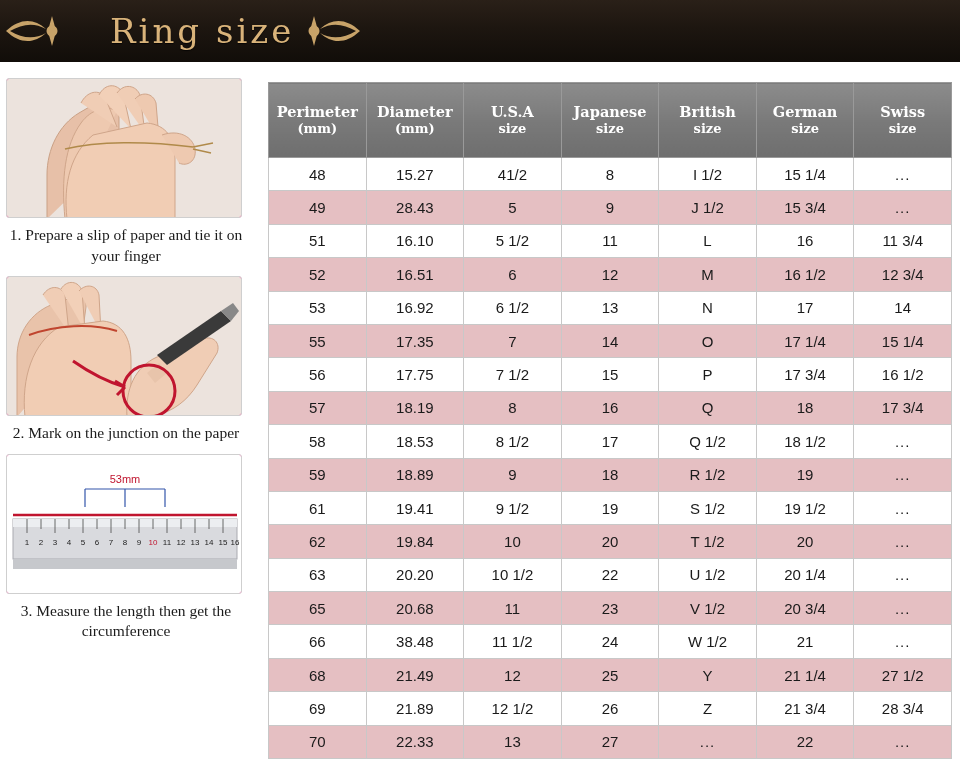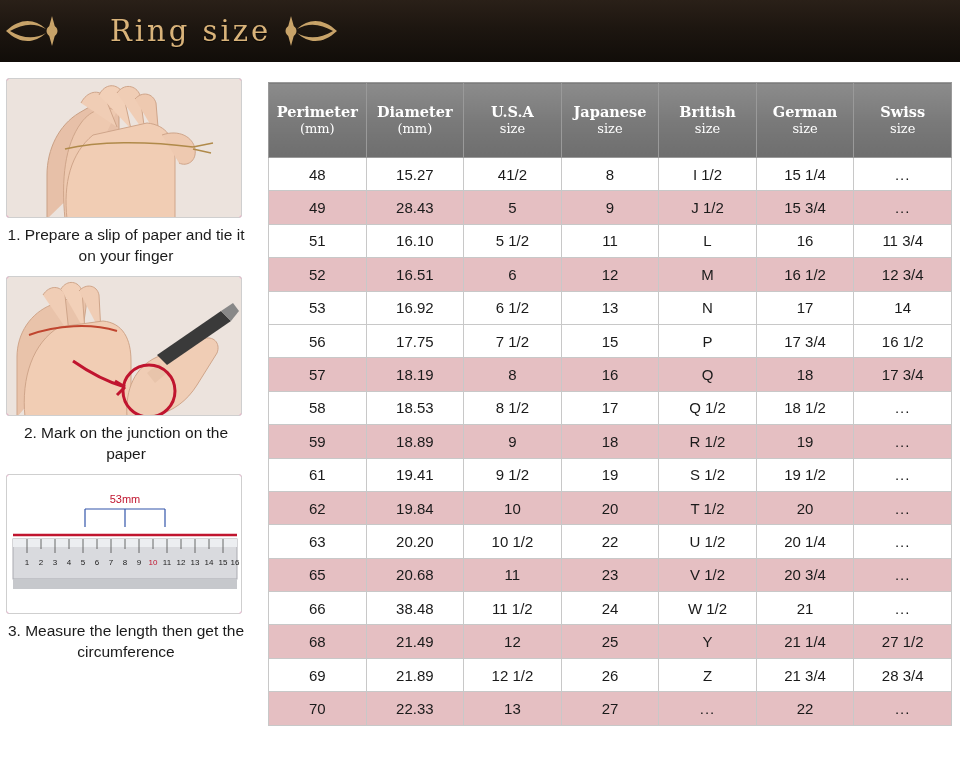--- a/index.html
+++ b/index.html
@@ -27,21 +27,21 @@
   }
   .banner-orn {
     width: 110px; height: 62px;
     position: relative;
     flex: 0 0 auto;
   }
   .banner-orn svg { position: absolute; left: 0; top: 0; }
   .banner-title {
     color: #d9b37a;
     font-family: "DejaVu Serif", "Liberation Serif", serif;
-    font-size: 29px;
+    font-size: 34px;
     letter-spacing: 3px;
     font-weight: 400;
     white-space: nowrap;
     text-shadow: 0 1px 1px rgba(0,0,0,0.7);
     padding: 0 6px 0 0;
   }
 
   
   .left-col {
     position: absolute;
@@ -58,21 +58,21 @@
     background: #ec4899;
   }
   .step-img svg { display: block; }
   .step-cap {
     width: 240px;
     text-align: center;
     font-size: 15.5px;
     color: #1b1b1b;
     line-height: 1.33;
     padding: 7px 0 4px 0;
-    font-family: Liberation Sans, sans-serif;
+    font-family: Liberation Serif, serif;
   }
 
   
   .table-wrap {
     position: absolute;
     left: 268px; top: 82px;
     width: 684px;
   }
   table.ring {
     border-collapse: collapse;
@@ -88,21 +88,21 @@
     line-height: 1.25;
     padding: 8px 2px;
     border: 1px solid #9a9a9a;
     text-align: center;
     height: 75px;
     vertical-align: middle;
   }
   table.ring th .sub {
     display: block;
     font-size: 13px;
-    font-weight: 400;
+    font-weight: 700;
   }
   table.ring td {
     border: 1px solid #c8c8c8;
     text-align: center;
     font-size: 15px;
     color: #1a1a1a;
     height: 33.4px;
     padding: 2px 1px;
     font-family: "Liberation Sans", sans-serif;
   }
@@ -313,20 +313,29 @@
           </tr>
           <tr class="odd">
             <td>53</td>
             <td>16.92</td>
             <td>6 1/2</td>
             <td>13</td>
             <td>N</td>
             <td>17</td>
             <td>14</td>
           </tr>
+          <tr class="even">
+            <td>55</td>
+            <td>17.35</td>
+            <td>7</td>
+            <td>14</td>
+            <td>O</td>
+            <td>17 1/4</td>
+            <td>15 1/4</td>
+          </tr>
           <tr class="odd">
             <td>56</td>
             <td>17.75</td>
             <td>7 1/2</td>
             <td>15</td>
             <td>P</td>
             <td>17 3/4</td>
             <td>16 1/2</td>
           </tr>
           <tr class="even">

